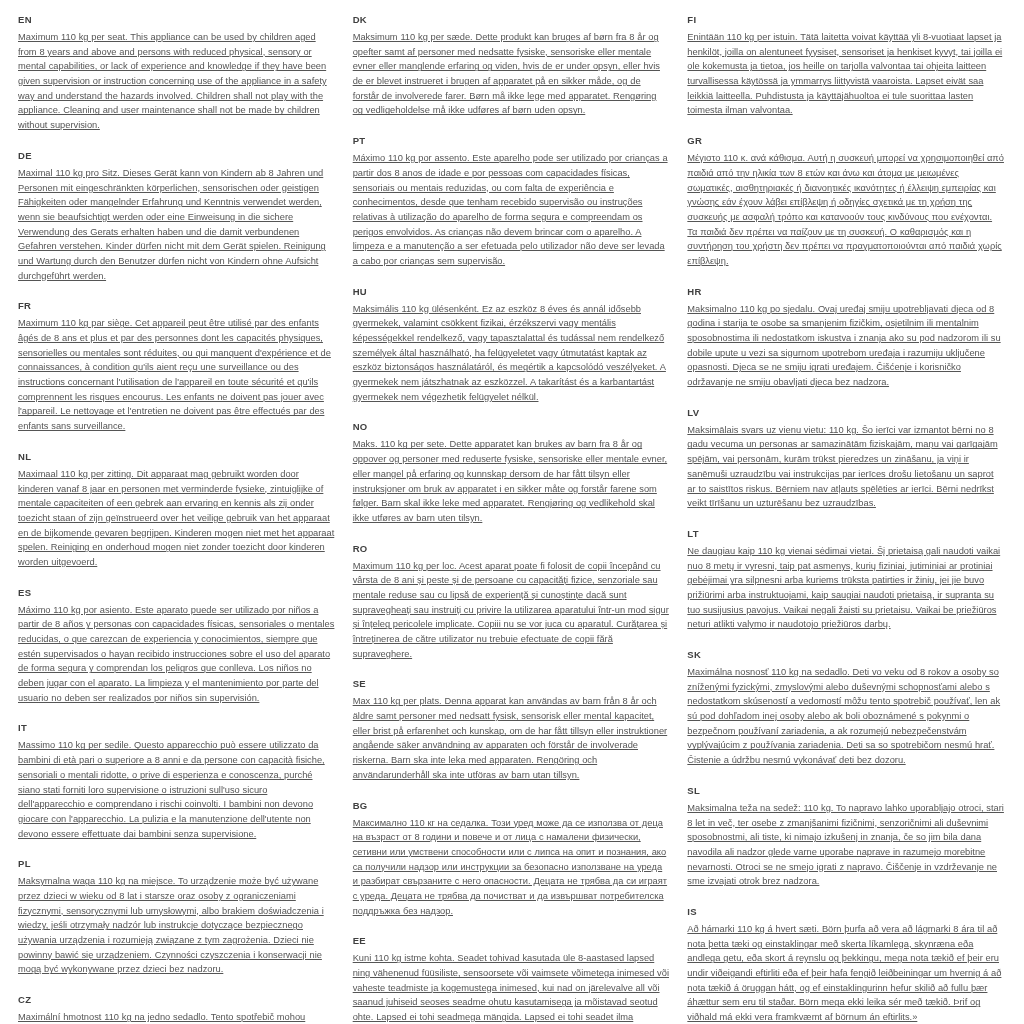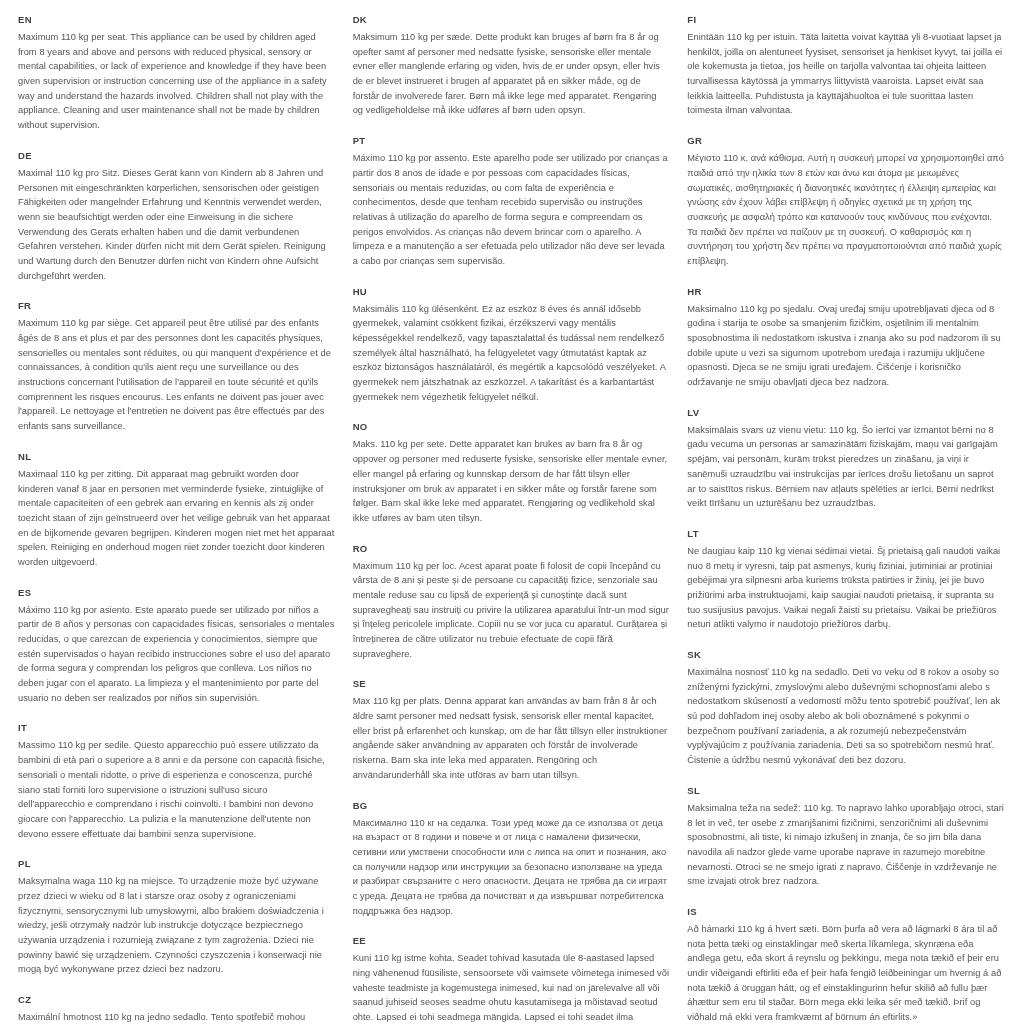--- a/index.html
+++ b/index.html
@@ -34,20 +34,21 @@
     margin: 0 0 5px 0;
     letter-spacing: 0.3px;
   }
   .lang-text {
     font-size: 9.3px;
     line-height: 1.58;
     margin: 0;
     color: #555555;
     text-align: left;
     word-spacing: 0.2px;
+    text-decoration: underline;
   }
 </style>
 </head>
 <body>
 
 <div class="page">
 
   <div class="col">
     <section class="lang-section">
       <h2 class="lang-code">EN</h2>

